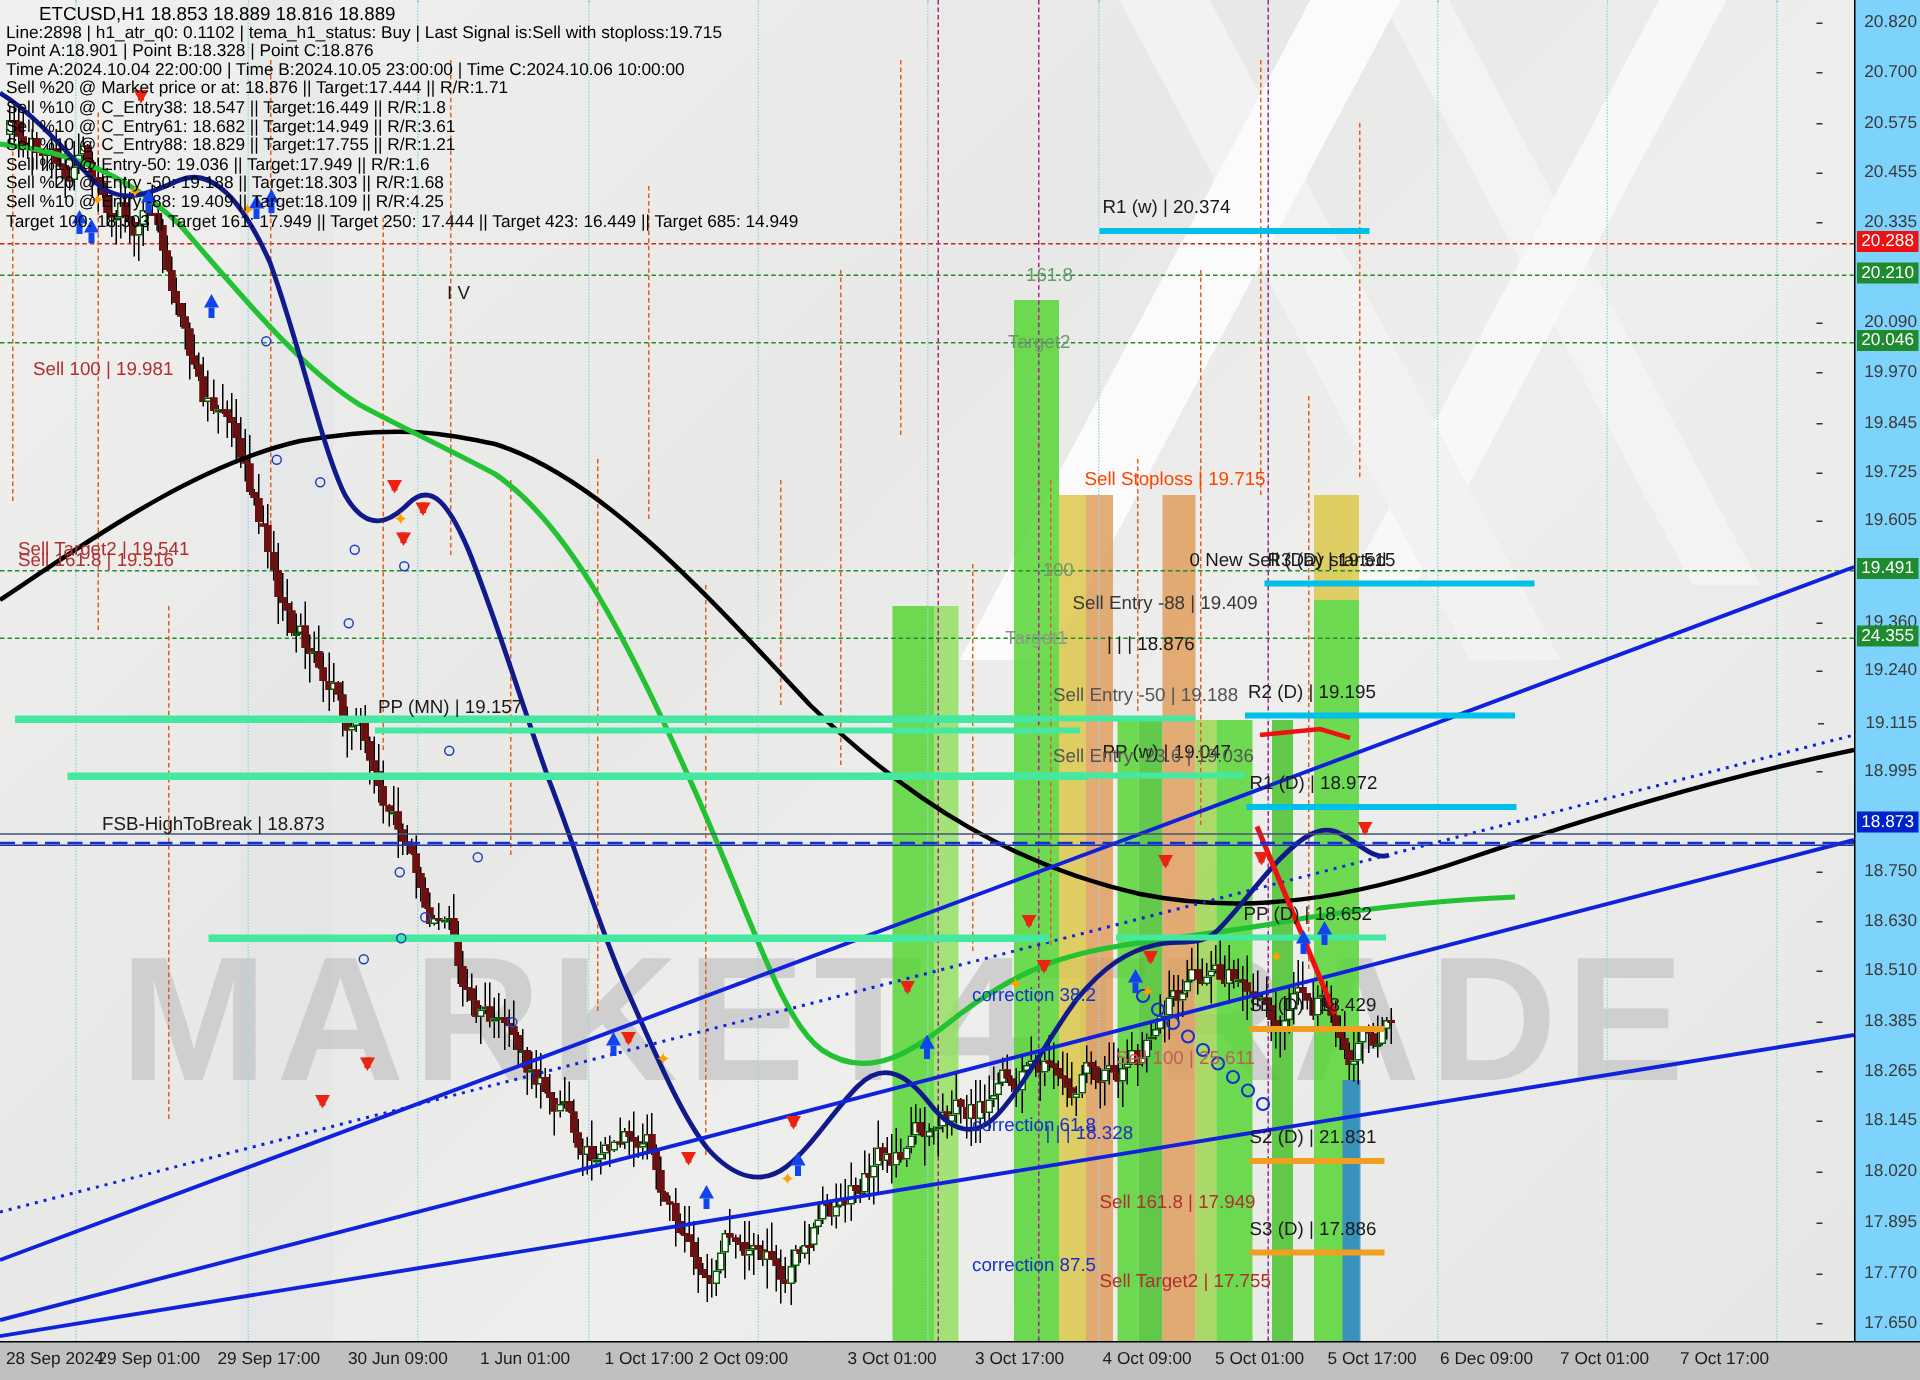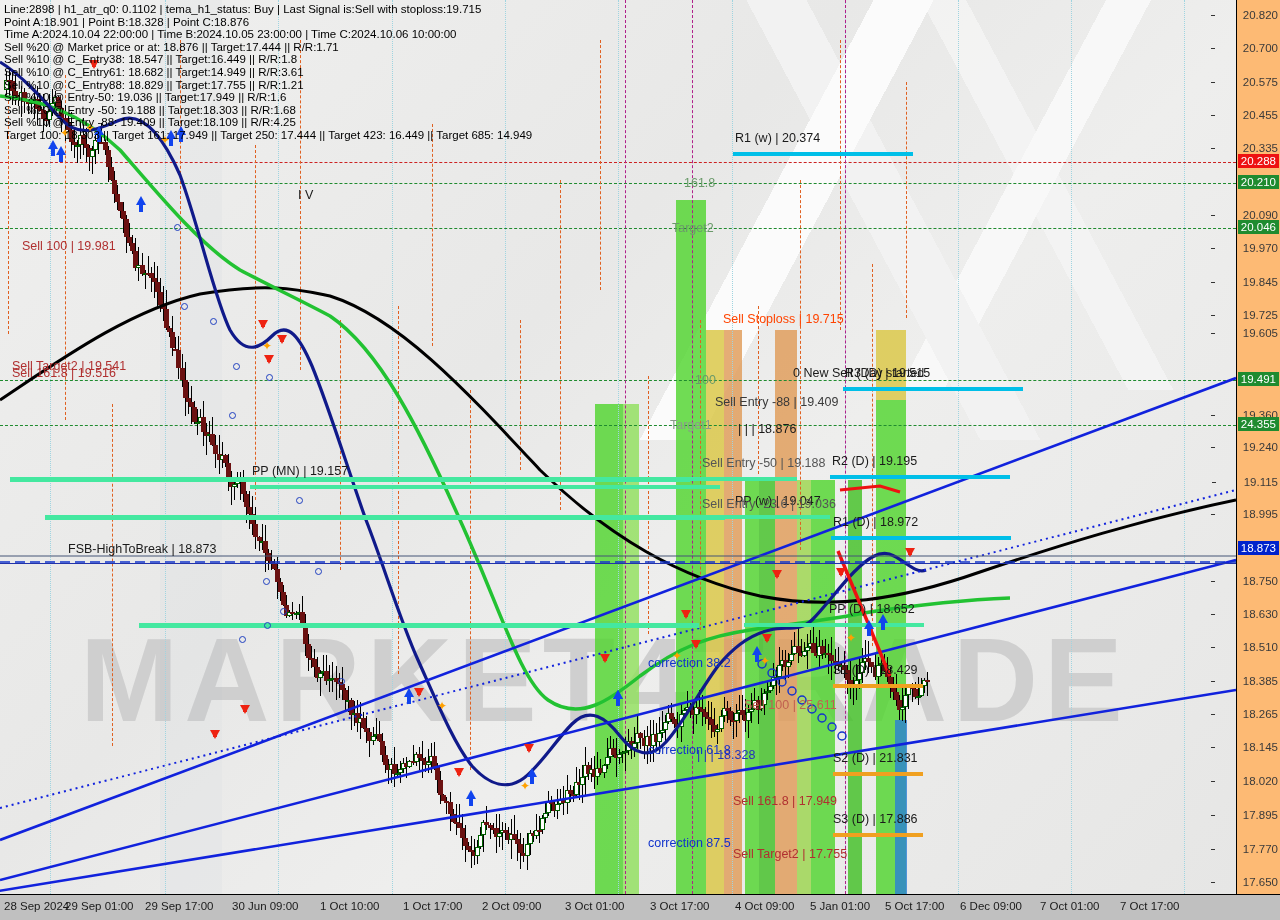--- a/index.html
+++ b/index.html
@@ -12,21 +12,21 @@
   #root { position:absolute; inset:0; width:1280px; height:920px; }
 
   
   #plot {
     position:absolute; left:0; top:0; width:1236px; height:894px;
     background:linear-gradient(135deg,#f0f0ef 0%,#e8e8e7 40%,#eeeeed 60%,#e6e6e5 100%);
     overflow:hidden;
   }
   #axis-right {
     position:absolute; left:1236px; top:0; width:44px; height:894px;
-    background:#fdba74; border-left:1px solid #000;
+    background:#7dd3fc; border-left:1px solid #000;
   }
   #axis-bottom {
     position:absolute; left:0; top:894px; width:1280px; height:26px;
     background:#c0c0c0; border-top:1px solid #000;
   }
 
   
   .wm {
     position:absolute; left:80px; top:612px;
     font-size:118px; font-weight:bold; color:#cfcfcf;
@@ -919,35 +919,36 @@
         <div class="circ" style="left: 296px; top: 497px;"></div>
         <div class="circ" style="left: 263px; top: 578px;"></div>
         <div class="circ" style="left: 280px; top: 608px;"></div>
         <div class="circ" style="left: 264px; top: 622px;"></div>
         <div class="circ" style="left: 239px; top: 636px;"></div>
         <div class="circ" style="left: 338px; top: 678px;"></div>
         <div class="circ" style="left: 315px; top: 568px;"></div>
       </div>
 
     <div id="infoblock">
+      <span class="t" id="symline">ETCUSD,H1  18.853 18.889 18.816 18.889</span>
       <span id="infolines"><span class="t">Line:2898 | h1_atr_q0: 0.1102 | tema_h1_status: Buy | Last Signal is:Sell with stoploss:19.715</span><span class="t">Point A:18.901 | Point B:18.328 | Point C:18.876</span><span class="t">Time A:2024.10.04 22:00:00 | Time B:2024.10.05 23:00:00 | Time C:2024.10.06 10:00:00</span><span class="t">Sell %20 @ Market price or at: 18.876 || Target:17.444 || R/R:1.71</span><span class="t">Sell %10 @ C_Entry38: 18.547 || Target:16.449 || R/R:1.8</span><span class="t">Sell %10 @ C_Entry61: 18.682 || Target:14.949 || R/R:3.61</span><span class="t">Sell %10 @ C_Entry88: 18.829 || Target:17.755 || R/R:1.21</span><span class="t">Sell %10 @ Entry-50: 19.036 || Target:17.949 || R/R:1.6</span><span class="t">Sell %20 @ Entry -50: 19.188 || Target:18.303 || R/R:1.68</span><span class="t">Sell %10 @ Entry -88: 19.409 || Target:18.109 || R/R:4.25</span><span class="t">Target 100: 18.303 || Target 161: 17.949 || Target 250: 17.444 || Target 423: 16.449 || Target 685: 14.949</span></span>
     </div>
   </div>
 
   <div id="axis-right">
       <div class="ptick" style="top: 9.40367px;">20.820<span class="dash"></span></div>
       <div class="ptick" style="top: 42.211px;">20.700<span class="dash"></span></div>
       <div class="ptick" style="top: 76.3853px;">20.575<span class="dash"></span></div>
       <div class="ptick" style="top: 109.193px;">20.455<span class="dash"></span></div>
       <div class="ptick" style="top: 142px;">20.335<span class="dash"></span></div>
       <div class="ptick" style="top: 208.982px;">20.090<span class="dash"></span></div>
       <div class="ptick" style="top: 241.789px;">19.970<span class="dash"></span></div>
       <div class="ptick" style="top: 275.963px;">19.845<span class="dash"></span></div>
       <div class="ptick" style="top: 308.771px;">19.725<span class="dash"></span></div>
-      <div class="ptick" style="top: 327px;">19.605<span class="dash"></span></div>
+      <div class="ptick" style="top: 341px;">19.605<span class="dash"></span></div>
       <div class="ptick" style="top: 408.56px;">19.360<span class="dash"></span></div>
       <div class="ptick" style="top: 441.367px;">19.240<span class="dash"></span></div>
       <div class="ptick" style="top: 475.541px;">19.115<span class="dash"></span></div>
       <div class="ptick" style="top: 508.349px;">18.995<span class="dash"></span></div>
       <div class="ptick" style="top: 575.33px;">18.750<span class="dash"></span></div>
       <div class="ptick" style="top: 608.138px;">18.630<span class="dash"></span></div>
       <div class="ptick" style="top: 640.945px;">18.510<span class="dash"></span></div>
       <div class="ptick" style="top: 675.119px;">18.385<span class="dash"></span></div>
       <div class="ptick" style="top: 707.927px;">18.265<span class="dash"></span></div>
       <div class="ptick" style="top: 740.734px;">18.145<span class="dash"></span></div>
@@ -961,26 +962,26 @@
       <div class="pbadge" style="top: 371.745px; background: rgb(31, 139, 47); color: rgb(255, 255, 255);">19.491</div>
       <div class="pbadge" style="top: 416.582px; background: rgb(31, 139, 47); color: rgb(255, 255, 255);">24.355</div>
       <div class="pbadge" style="top: 540.703px; background: rgb(0, 34, 204); color: rgb(255, 255, 255);">18.873</div>
     </div>
 
   <div id="axis-bottom">
       <div class="ttick" style="left: 4px;">28 Sep 2024</div>
       <div class="ttick" style="left: 65px;">29 Sep 01:00</div>
       <div class="ttick" style="left: 145px;">29 Sep 17:00</div>
       <div class="ttick" style="left: 232px;">30 Jun 09:00</div>
-      <div class="ttick" style="left: 320px;">1 Oct 10:00</div>
+      <div class="ttick" style="left: 320px;">1 Jun 01:00</div>
       <div class="ttick" style="left: 403px;">1 Oct 17:00</div>
-      <div class="ttick" style="left: 482px;">2 Oct 09:00</div>
+      <div class="ttick" style="left: 466px;">2 Oct 09:00</div>
       <div class="ttick" style="left: 565px;">3 Oct 01:00</div>
       <div class="ttick" style="left: 650px;">3 Oct 17:00</div>
       <div class="ttick" style="left: 735px;">4 Oct 09:00</div>
-      <div class="ttick" style="left: 810px;">5 Jan 01:00</div>
+      <div class="ttick" style="left: 810px;">5 Oct 01:00</div>
       <div class="ttick" style="left: 885px;">5 Oct 17:00</div>
       <div class="ttick" style="left: 960px;">6 Dec 09:00</div>
       <div class="ttick" style="left: 1040px;">7 Oct 01:00</div>
       <div class="ttick" style="left: 1120px;">7 Oct 17:00</div>
     </div>
 
 </div>
 
 </body></html>

